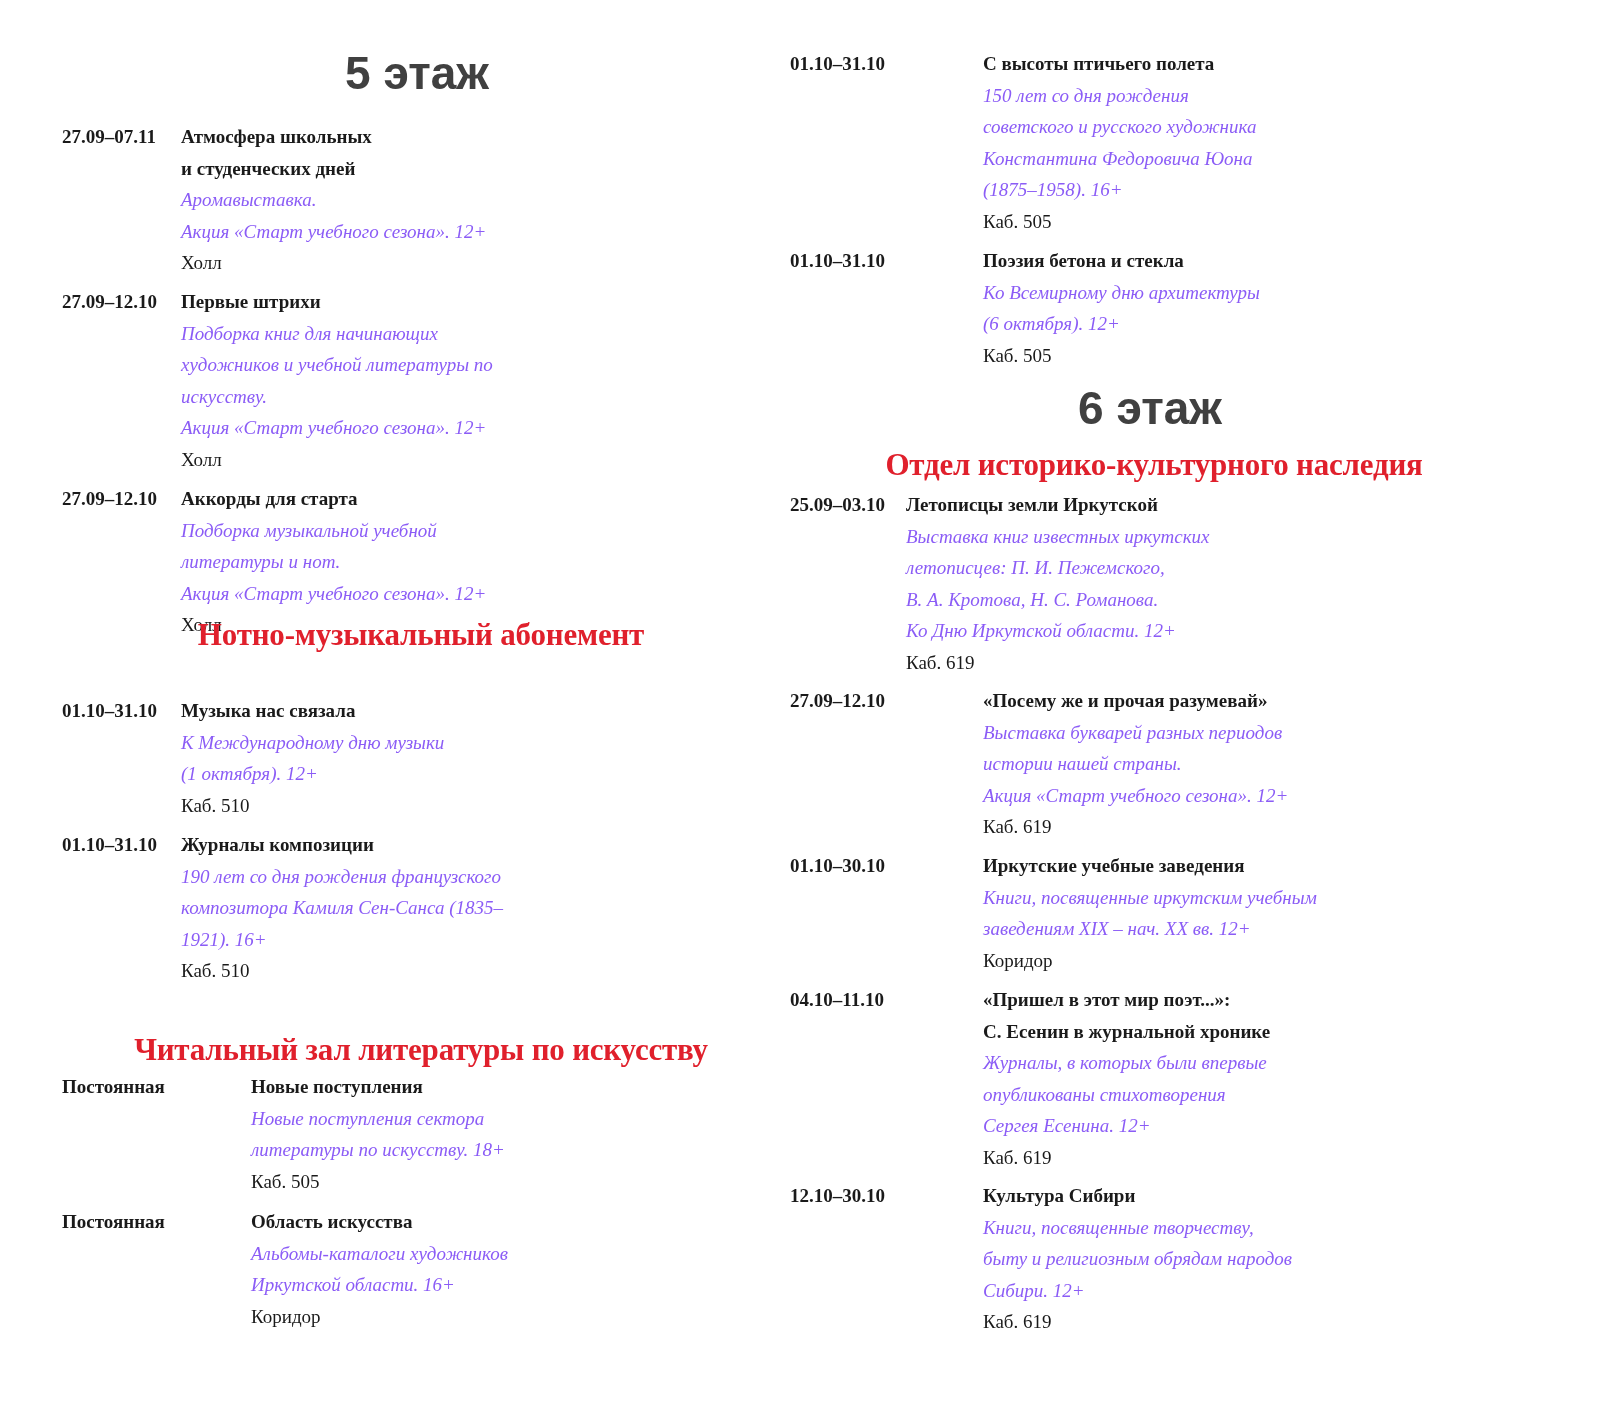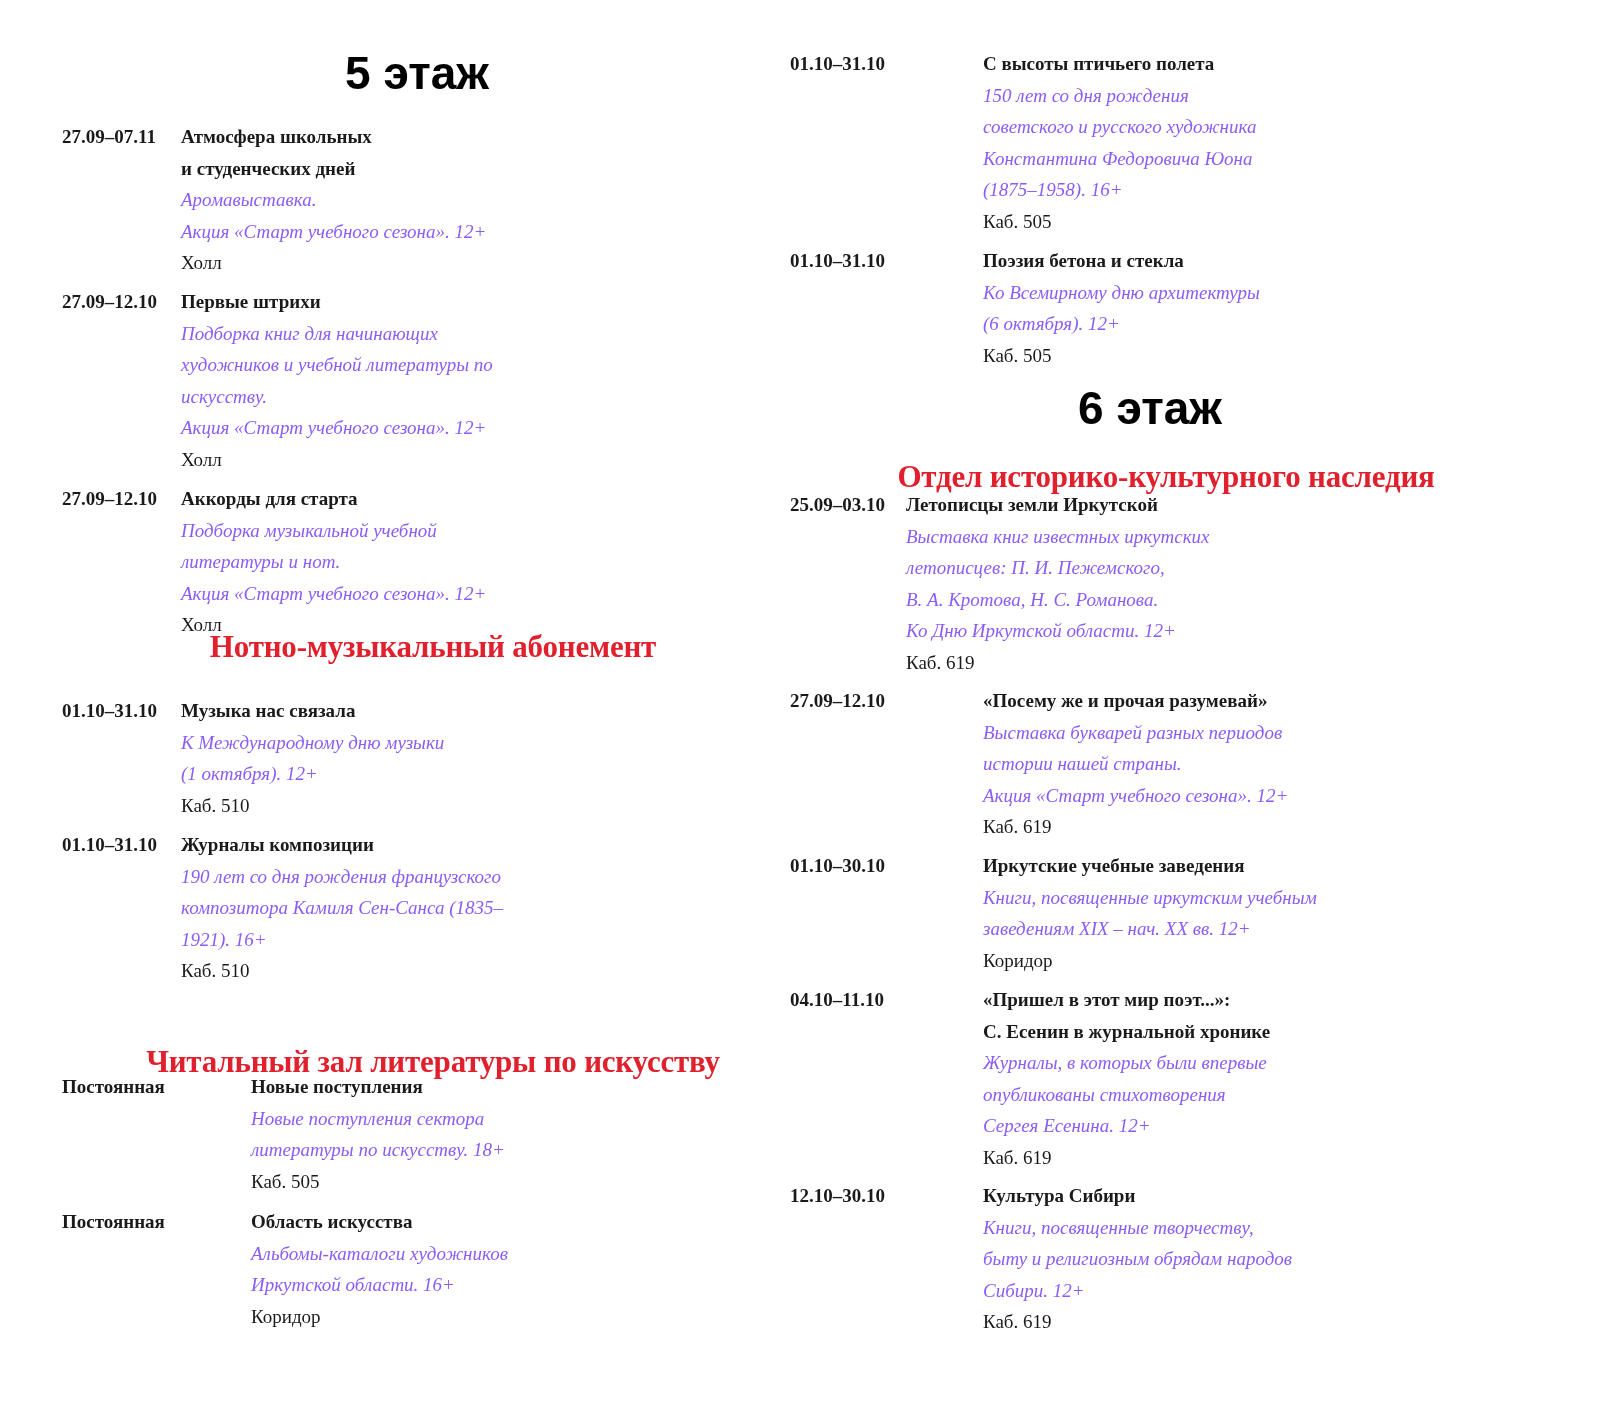--- a/index.html
+++ b/index.html
@@ -6,27 +6,27 @@
     body {
       width: 1600px; height: 1421px; position: relative; overflow: hidden;
       font-family: "Liberation Serif", "DejaVu Serif", serif;
       color: #1a1a1a;
     }
     .col { position: absolute; top: 0; }
     .col-left { left: 62px; width: 710px; }
     .col-right { left: 790px; width: 770px; }
     .floor-title {
       font-family: "Liberation Sans", "DejaVu Sans", sans-serif;
-      font-weight: 700; color: #000000; font-size: 46px;
+      font-weight: 700; color: #404040; font-size: 46px;
       text-align: center; line-height: 1; margin: 0;
     }
     .section-title {
       font-family: "Liberation Serif", "DejaVu Serif", serif;
       font-weight: 700; color: #e0202c; font-size: 31px;
-      text-align: center; line-height: 1.1; margin: 16px;
+      text-align: center; line-height: 1.1; margin: 4px;
       letter-spacing: -0.2px;
     }
     .entry { position: relative; font-size: 19px; line-height: 31.5px; }
     .entry .date {
       position: absolute; left: 0; top: 0;
       font-weight: 700; white-space: nowrap;
     }
     .entry .body { margin-left: 119px; }
     .entry.perm .body { margin-left: 189px; }
     .entry .name { font-weight: 700; white-space: pre-line; }

